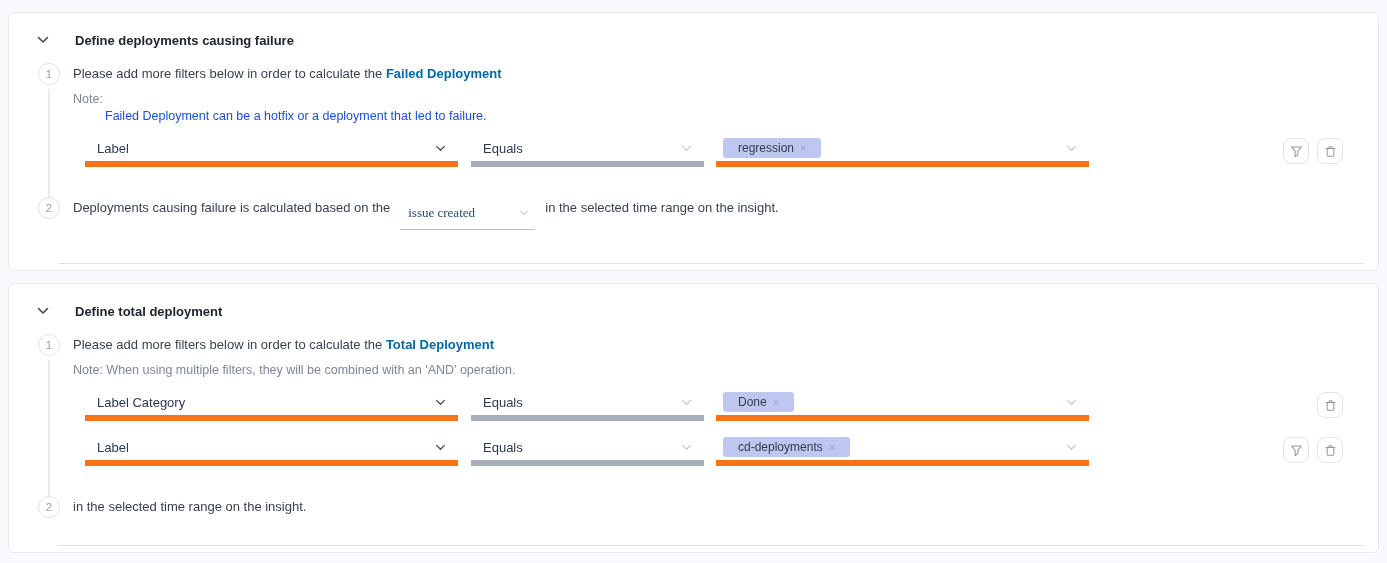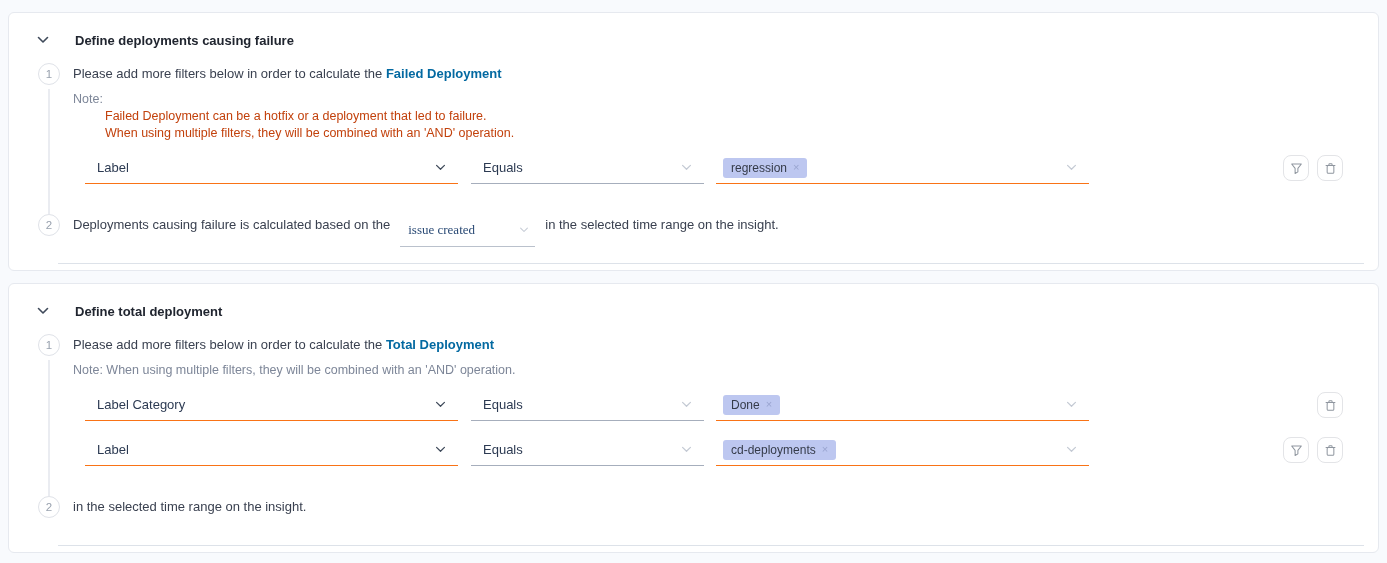--- a/index.html
+++ b/index.html
@@ -44,40 +44,40 @@
     color: #98a1ae; font-size: 11.5px;
     display: flex; align-items: center; justify-content: center;
     flex-shrink: 0; background: #fff;
   }
   .rail-line { width: 1.5px; flex: 1; background: #eaecf1; margin-top: 4px; }
   .step-content { flex: 1; margin-left: 13px; min-width: 0; }
 
   .intro { line-height: 22px; color: #3a4150; }
   .intro b { color: #0369a1; }
   .note-label { margin-top: 6px; line-height: 17px; color: #7d8698; font-size: 12.5px; }
-  .note-line { margin-left: 32px; line-height: 17px; color: #c2410c; font-size: 12.5px; }
+  .note-line { margin-left: 32px; line-height: 17px; color: #1d4ed8; font-size: 12.5px; }
 
   .filter-rows { margin-top: 10px; display: flex; flex-direction: column; gap: 13px; }
   .filter-row { display: flex; align-items: center; margin-left: 12px; }
   .field {
     height: 32px; display: flex; align-items: center; justify-content: space-between;
-    border-bottom: 1px solid #f97316; padding: 0 12px 0 12px; cursor: pointer;
+    border-bottom: 6px solid #f97316; padding: 0 12px 0 12px; cursor: pointer;
   }
   .field-attr  { width: 373px; }
   .field-op    { width: 233px; margin-left: 13px; border-bottom-color: #a6aebc; }
   .field-val   { width: 373px; margin-left: 12px; padding-left: 7px; }
   .field-text  { color: #2c3a52; font-size: 13px; }
   .chev { display: flex; align-items: center; }
   .chev.dark  { color: #3f4a5a; }
   .chev.light { color: #c4cad4; }
 
   .tag {
     display: inline-flex; align-items: center; gap: 6px;
     background: #bdc7f0; border-radius: 3px;
-    padding: 3px 8px; font-size: 12px; color: #353b49;
+    padding: 3px 15px; font-size: 12px; color: #353b49;
   }
   .tag .tag-x { color: #9aa5d0; font-size: 11px; line-height: 1; cursor: pointer; }
 
   .row-buttons {
     margin-left: auto; margin-right: 21px;
     width: 60px; display: flex; gap: 8px; justify-content: flex-end;
   }
   .icon-btn {
     width: 26px; height: 26px; background: #fff;
     border: 1px solid #e3e4e7; border-radius: 8px;
@@ -116,21 +116,20 @@
 
   <div class="step">
     <div class="rail">
       <div class="circle">1</div>
       <div class="rail-line"></div>
     </div>
     <div class="step-content step1-content-pad">
       <div class="intro"><span>Please add more filters below in order to calculate the </span><b>Failed Deployment</b></div>
       <div class="note-label">Note:</div>
       <div class="note-line">Failed Deployment can be a hotfix or a deployment that led to failure.</div>
-      <div class="note-line">When using multiple filters, they will be combined with an 'AND' operation.</div>
 
       <div class="filter-rows">
         <div class="filter-row">
           <div class="field field-attr">
             <span class="field-text">Label</span>
             <span class="chev dark">
               <svg width="11" height="7" viewBox="0 0 12 8">
                   <path d="M1.5 1.5 L6 6 L10.5 1.5" fill="none" stroke="currentColor" stroke-width="1.4" stroke-linecap="round" stroke-linejoin="round"></path>
                 </svg>
             </span>

